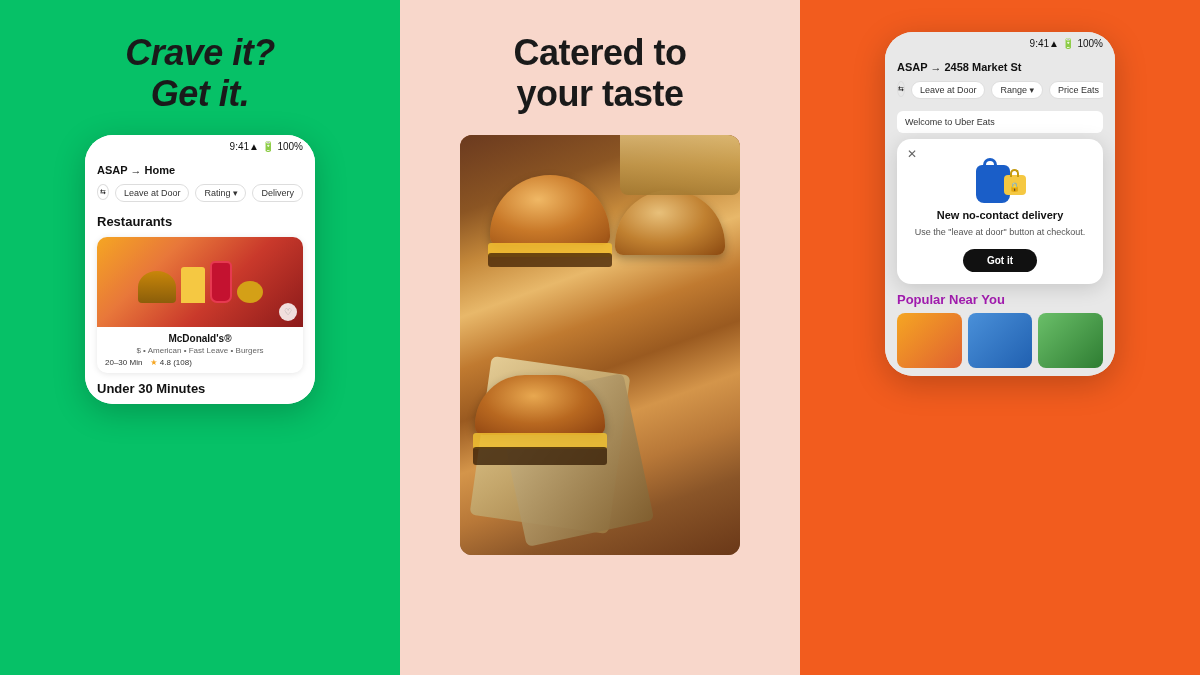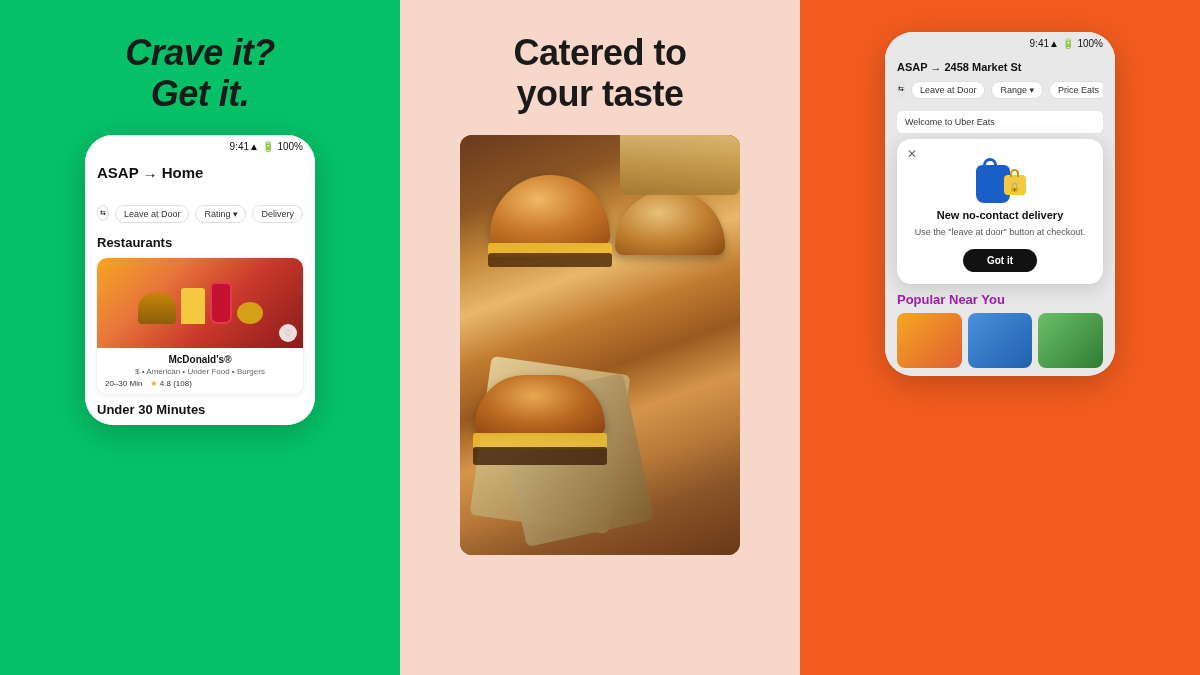--- a/index.html
+++ b/index.html
@@ -61,24 +61,24 @@
     .phone-dark .status-bar { background: #e8e8e8; }
     .status-icons { display: flex; align-items: center; gap: 3px; font-size: 10px; }
 
     
     .phone-content {
       padding: 8px 12px;
       background: #fff;
     }
 
     .address-row {
-      font-size: 15px;
+      font-size: 11px;
       font-weight: 600;
       color: #111;
-      margin-bottom: 24px;
+      margin-bottom: 8px;
     }
 
     .filter-row {
       display: flex;
       gap: 6px;
       margin-bottom: 12px;
       overflow: hidden;
     }
     .filter-chip {
       border: 1px solid #ddd;
@@ -344,21 +344,21 @@
               <div style="width:38px;height:32px;background:linear-gradient(180deg,#c8860a,#8b5e0a);border-radius:50% 50% 4px 4px;"></div>
               <div style="width:24px;height:36px;background:#f5c842;border-radius:3px 3px 0 0;"></div>
               <div style="width:22px;height:42px;background:#c41230;border-radius:5px 5px 7px 7px;border:2px solid #e63950;"></div>
               <div style="width:26px;height:22px;background:#d4a017;border-radius:50%;"></div>
             </div>
           </div>
           <div class="heart-btn">♡</div>
         </div>
         <div class="restaurant-info">
           <div class="restaurant-name">McDonald's®</div>
-          <div class="restaurant-meta">$ • American • Under Food • Burgers</div>
+          <div class="restaurant-meta">$ • American • Fast Leave • Burgers</div>
           <div class="restaurant-stats">
             <span>20–30 Min</span>
             <span>
               <span class="star">★</span>
               <span>4.8</span>
               <span>(108)</span>
             </span>
           </div>
         </div>
       </div>

